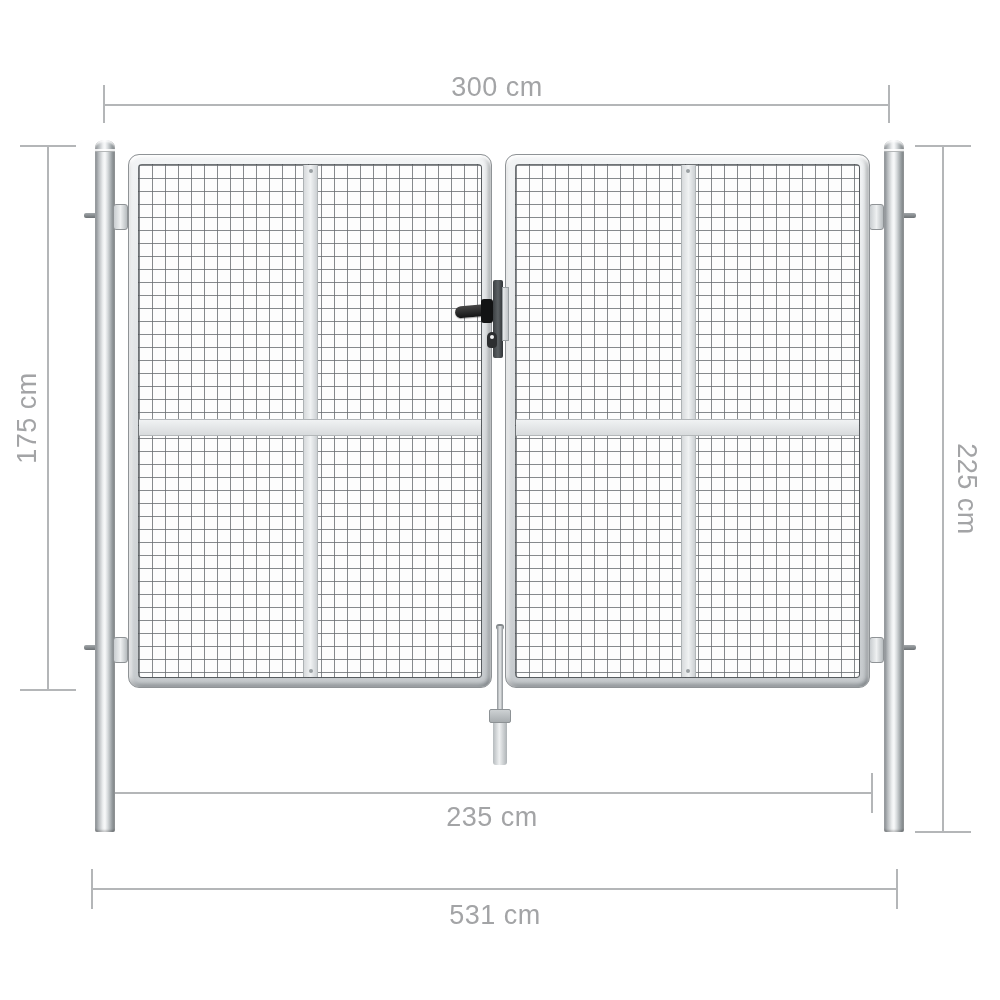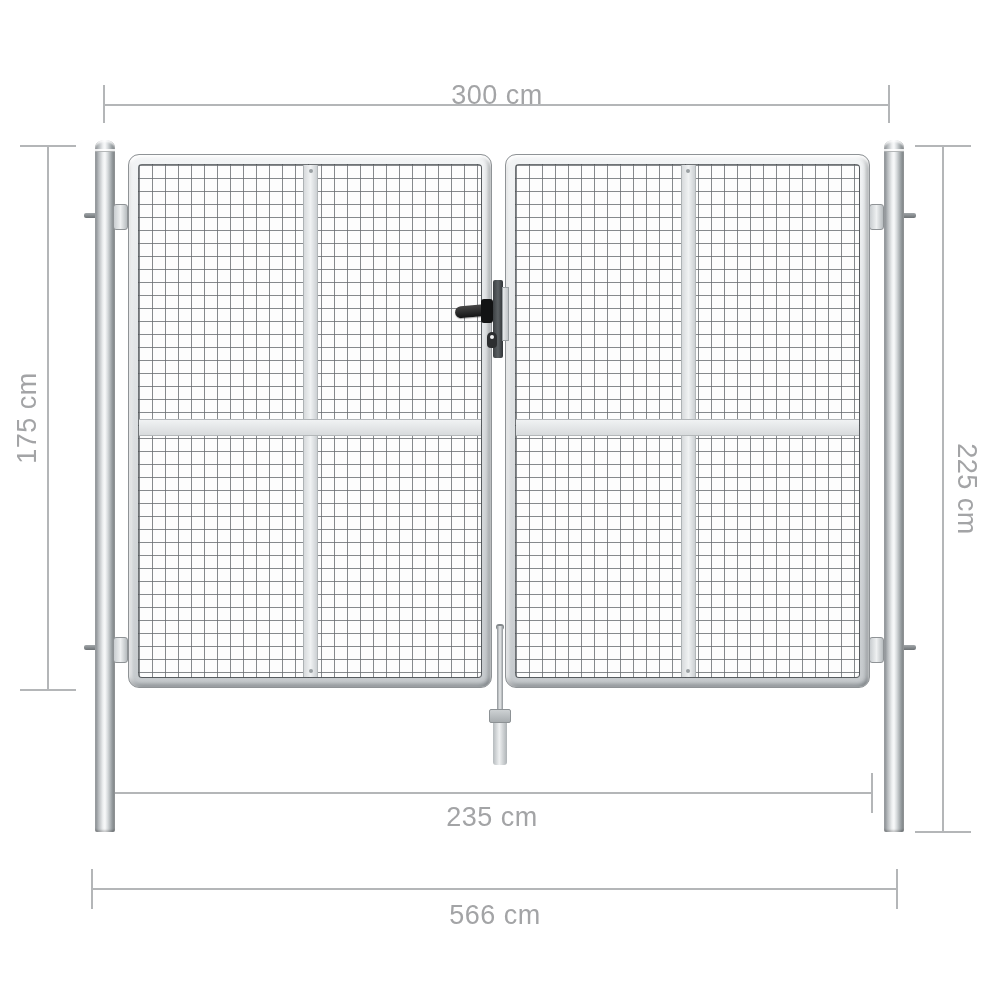--- a/index.html
+++ b/index.html
@@ -75,21 +75,21 @@
           background:linear-gradient(180deg,#cdd1d3,#a8adb0);border:1px solid #8d9295;border-radius:2px;}
   .sleeve{position:absolute;left:493px;top:723px;width:14px;height:42px;border-radius:0 0 3px 3px;
           background:linear-gradient(90deg,#b6bbbe,#eef0f1 45%,#aeb3b6);}
 </style>
 </head>
 <body>
 
 <div class="canvas">
 
   <div>
-    <div class="dim-label" style="left:497px;top:87px;margin-top:8px;">300 cm</div>
+    <div class="dim-label" style="left:497px;top:87px;">300 cm</div>
     <div class="hline" style="left:104px;top:104px;width:786px;"></div>
     <div class="vtick" style="left:103px;top:85px;"></div>
     <div class="vtick" style="left:888px;top:85px;"></div>
   </div>
 
   <div>
     <div class="dim-label ccw" style="left:27px;top:418px;">175 cm</div>
     <div class="vline" style="left:47px;top:146px;height:544px;"></div>
     <div class="htick" style="left:20px;top:145px;"></div>
     <div class="htick" style="left:20px;top:689px;"></div>
@@ -106,21 +106,21 @@
     <div class="hline" style="left:112px;top:792px;width:761px;"></div>
     <div class="vtick" style="left:111px;top:773px;height:40px;"></div>
     <div class="vtick" style="left:871px;top:773px;height:40px;"></div>
     <div class="dim-label" style="left:492px;top:817px;">235 cm</div>
   </div>
 
   <div>
     <div class="hline" style="left:92px;top:888px;width:806px;"></div>
     <div class="vtick" style="left:91px;top:869px;height:40px;"></div>
     <div class="vtick" style="left:896px;top:869px;height:40px;"></div>
-    <div class="dim-label" style="left:495px;top:915px;">566 cm</div>
+    <div class="dim-label" style="left:495px;top:915px;">531 cm</div>
   </div>
 
   <div class="hinge-pin" style="left:84px;top:213px;width:44px;"></div>
   <div class="hinge-pin" style="left:84px;top:645px;width:44px;"></div>
   <div class="hinge-pin" style="left:872px;top:213px;width:44px;"></div>
   <div class="hinge-pin" style="left:872px;top:645px;width:44px;"></div>
 
   <div class="post" style="left:95px;">
     <div class="post-seam"></div>
   </div>

